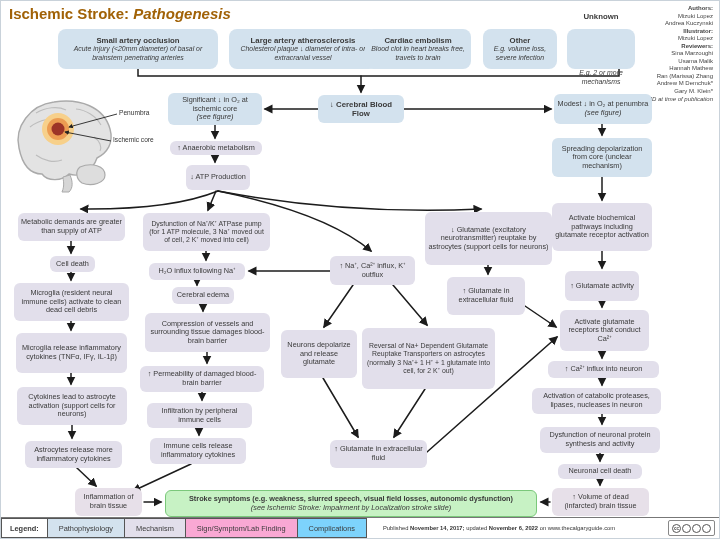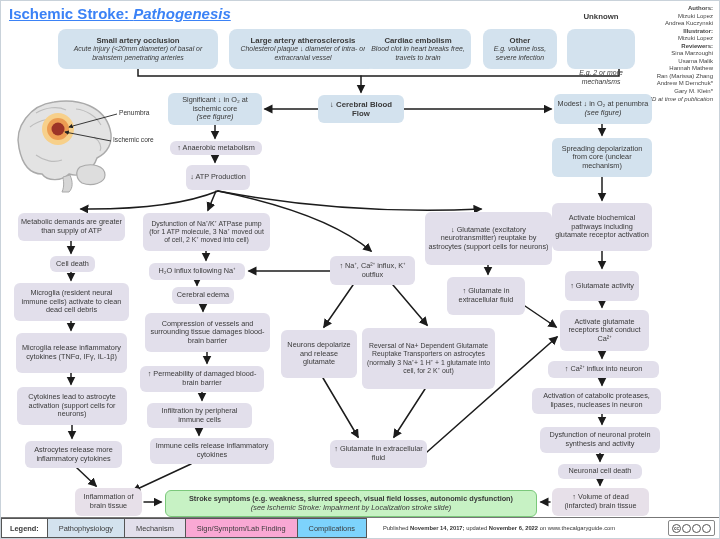--- a/index.html
+++ b/index.html
@@ -1,18 +1,18 @@
 <!DOCTYPE html>
 <html><head>
 <meta charset="utf-8">
 <style>
   html,body{margin:0;padding:0;background:#fff;}
   #page{position:relative;width:720px;height:539px;background:#ffffff;overflow:hidden;
         font-family:"Liberation Sans",sans-serif;color:#3a3a3a;border:1px solid #c9d2da;box-sizing:border-box;}
-  h1{position:absolute;left:8px;top:4px;margin:0;font-size:15px;color:#3b82f6;letter-spacing:0;text-decoration:underline;}
+  h1{position:absolute;left:8px;top:4px;margin:0;font-size:15px;color:#a16207;letter-spacing:0;}
   h1 .emph{font-style:italic;}
   .node{position:absolute;border-radius:6px;display:flex;flex-direction:column;justify-content:center;
         align-items:center;text-align:center;font-size:7.3px;line-height:1.18;padding:2px 3px;
         box-sizing:border-box;z-index:2;}
   .blue{background:#d3e2ee;}
   .lav{background:#e2dfeb;}
   .pinkish{background:#e7e0e9;}
   .green{background:#c7f2c4;border:1px solid #7bc87b;}
   .bold{font-weight:bold;}
   .it{font-style:italic;}
@@ -148,21 +148,21 @@
   </div>
   <div class="node lav" style="left:144px;top:312px;width:125px;height:39px;">
     <span>Compression of vessels and surrounding tissue damages blood-brain barrier</span>
   </div>
   <div class="node lav" style="left:139px;top:365px;width:124px;height:26px;">
     <span>↑ Permeability of damaged blood-brain barrier</span>
   </div>
   <div class="node lav" style="left:146px;top:402px;width:105px;height:25px;">
     <span>Infiltration by peripheral immune cells</span>
   </div>
-  <div class="node lav" style="left:149px;top:437px;width:124px;height:26px;">
+  <div class="node lav" style="left:149px;top:437px;width:96px;height:26px;">
     <span>Immune cells release inflammatory cytokines</span>
   </div>
 
   <div class="node lav" style="left:329px;top:255px;width:85px;height:29px;">
     <span>↑ Na⁺, Ca²⁺ influx, K⁺ outflux</span>
   </div>
   <div class="node lav" style="left:280px;top:329px;width:76px;height:48px;">
     <span>Neurons depolarize and release glutamate</span>
   </div>
   <div class="node lav sm" style="left:361px;top:327px;width:133px;height:61px;">

